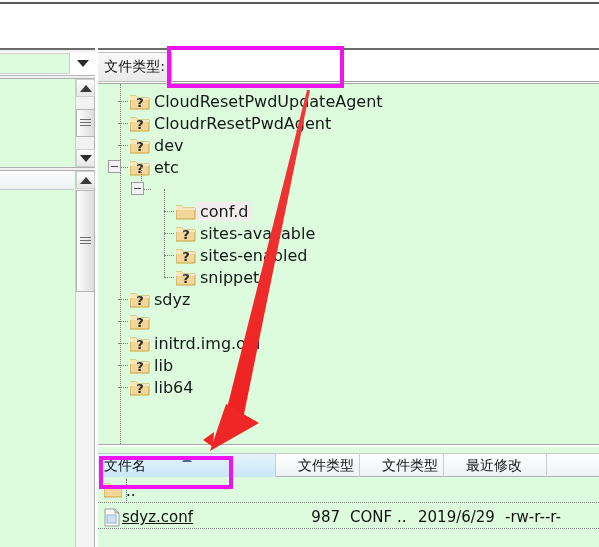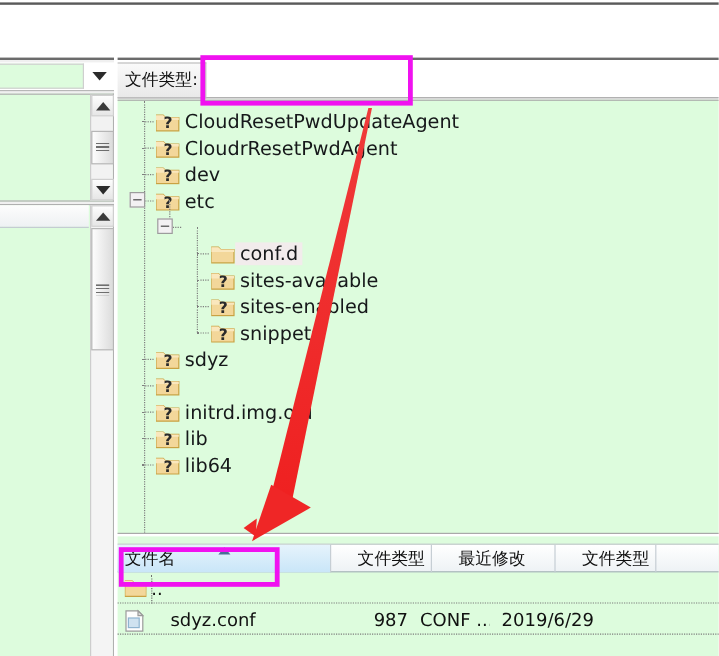--- a/index.html
+++ b/index.html
@@ -473,25 +473,25 @@
       <div class="fl-hdr" id="fl-hdr">
           <div class="fl-col active" style="width: 178px;">
             <span>文件名</span>
             <span class="sort-marker">
               <span class="tri-up-small" style="display:block"></span>
             </span>
           </div>
           <div class="fl-col" style="width: 68px;">
             <span>文件类型</span>
           </div>
+          <div class="fl-col" style="width: 68px;">
+            <span>文件类型</span>
+          </div>
           <div class="fl-col" style="width: 87px;">
             <span>最近修改</span>
-          </div>
-          <div class="fl-col" style="width: 68px;">
-            <span>文件类型</span>
           </div>
         </div>
       <div id="fl-rows">
           <div class="fl-row" style="top: 32px;">
             <span style="position: absolute; left: 6px; top: 3px;"><svg width="18" height="16" viewBox="0 0 18 16">
                 <path d="M0 2 L6 2 L8 4 L18 4 L18 15 L0 15 Z" fill="#f3d79a" stroke="#c9a243" stroke-width="1"></path>
                 <path d="M0 2 L6 2 L8 4 L18 4 L18 6 L0 6 Z" fill="#fae7bd"></path>
               </svg></span>
             <span class="fl-divider"></span>
             <span class="fl-cell" style="position: absolute; top: 3px; left: 28px; width: 148px;">..</span>
@@ -499,24 +499,25 @@
             <span class="fl-cell" style="position: absolute; top: 3px; left: 252px; width: 58px;"></span>
             <span class="fl-cell" style="position: absolute; top: 3px; left: 320px; width: 77px;"></span>
             <span class="fl-cell" style="position: absolute; top: 3px; left: 407px; width: 90px;"></span>
           </div>
           <div class="fl-row" style="top: 58px;">
             <span style="position: absolute; left: 6px; top: 3px;"><svg width="17" height="19" viewBox="0 0 17 19">
                 <path d="M1 1 L11 1 L15 5 L15 18 L1 18 Z" fill="#fdfdfd" stroke="#9a9a9a" stroke-width="1"></path>
                 <path d="M11 1 L11 5 L15 5 Z" fill="#dcdcdc" stroke="#9a9a9a" stroke-width="1"></path>
                 <rect x="3" y="7" width="9" height="8" fill="#cfe2f0" stroke="#8fb4d0" stroke-width="1"></rect>
               </svg></span>
-            <span class="fl-cell" style="position: absolute; top: 3px; left: 44px; width: 148px;">sdyz.conf</span>
+            <span class="fl-cell" style="position: absolute; top: 3px; left: 24px; width: 148px; text-decoration: underline;">sdyz.conf</span>
             <span class="fl-cell num" style="position: absolute; top: 3px; left: 184px; width: 58px;">987</span>
             <span class="fl-cell" style="position: absolute; top: 3px; left: 252px; width: 58px;">CONF ...</span>
             <span class="fl-cell" style="position: absolute; top: 3px; left: 320px; width: 77px;">2019/6/29...</span>
+            <span class="fl-cell" style="position: absolute; top: 3px; left: 407px; width: 90px;">-rw-r--r-</span>
           </div>
         </div>
 
     </div>
   </div>
 
   <div class="hl-box" id="box-path" style="left:167px;top:46px;width:177px;height:42px;"></div>
   <div class="hl-box" id="box-file" style="left:99px;top:456px;width:134px;height:33px;"></div>
 
   <svg class="arrow-svg" viewBox="0 0 599 547">

